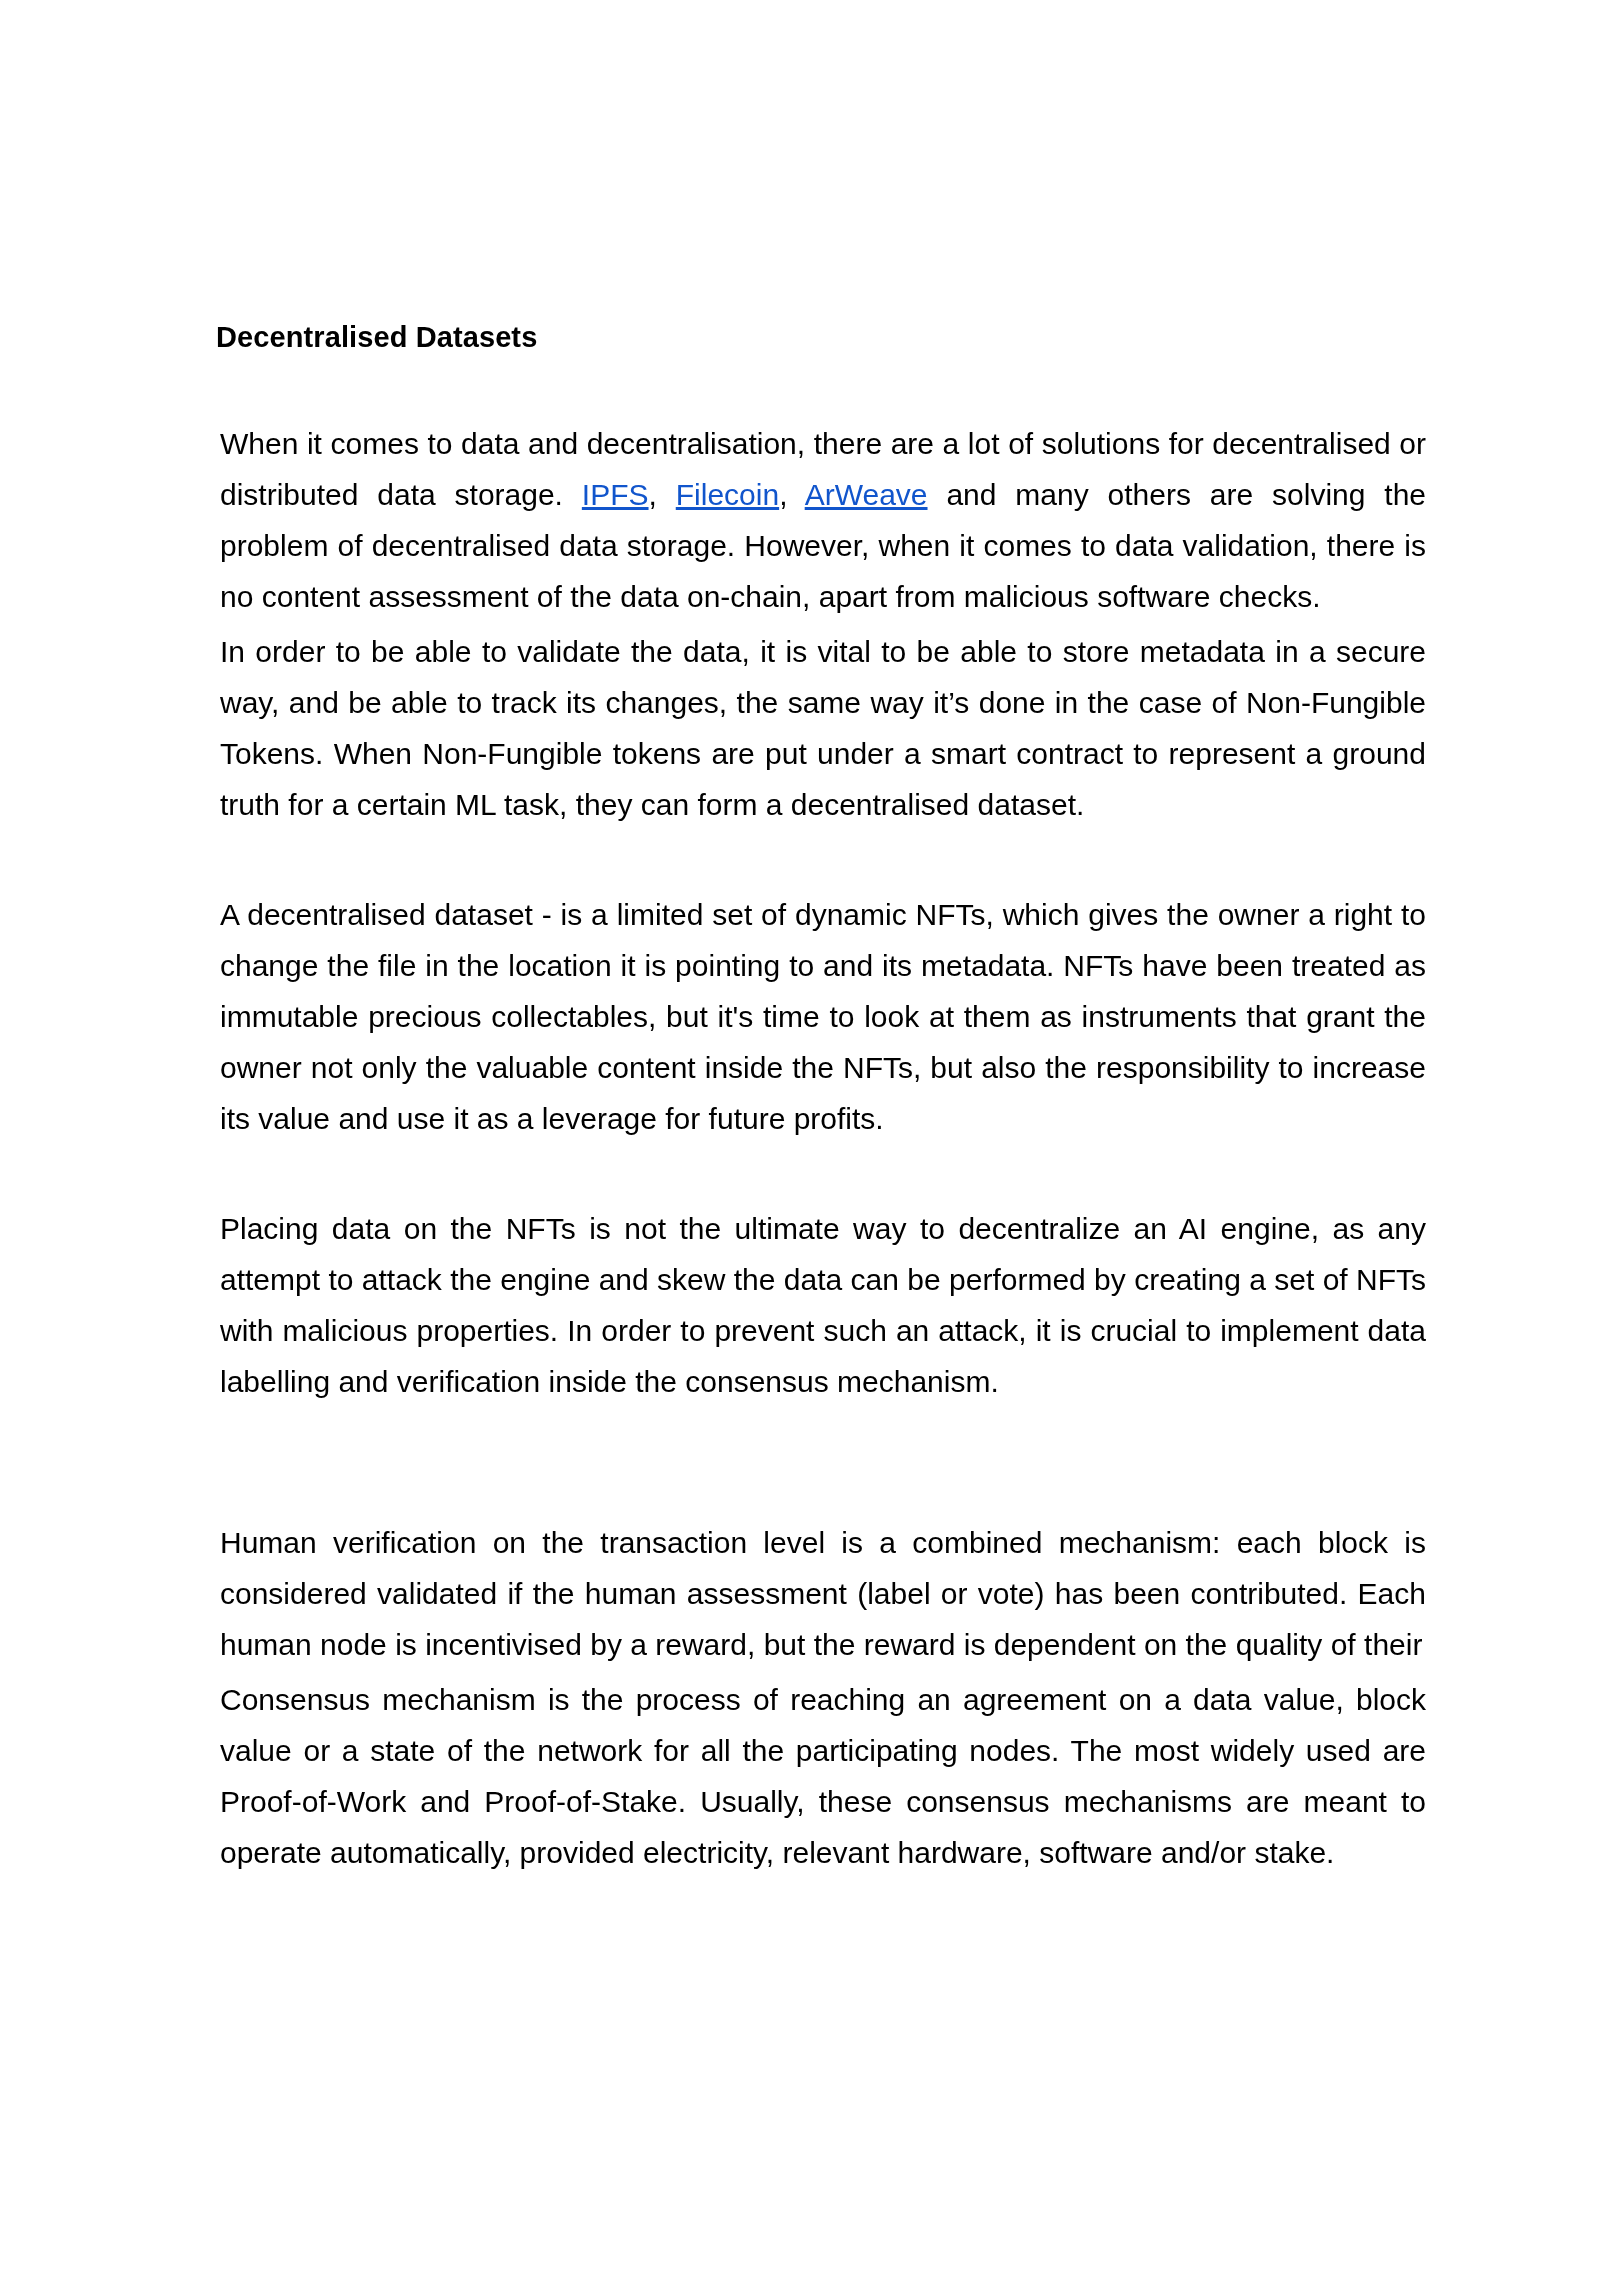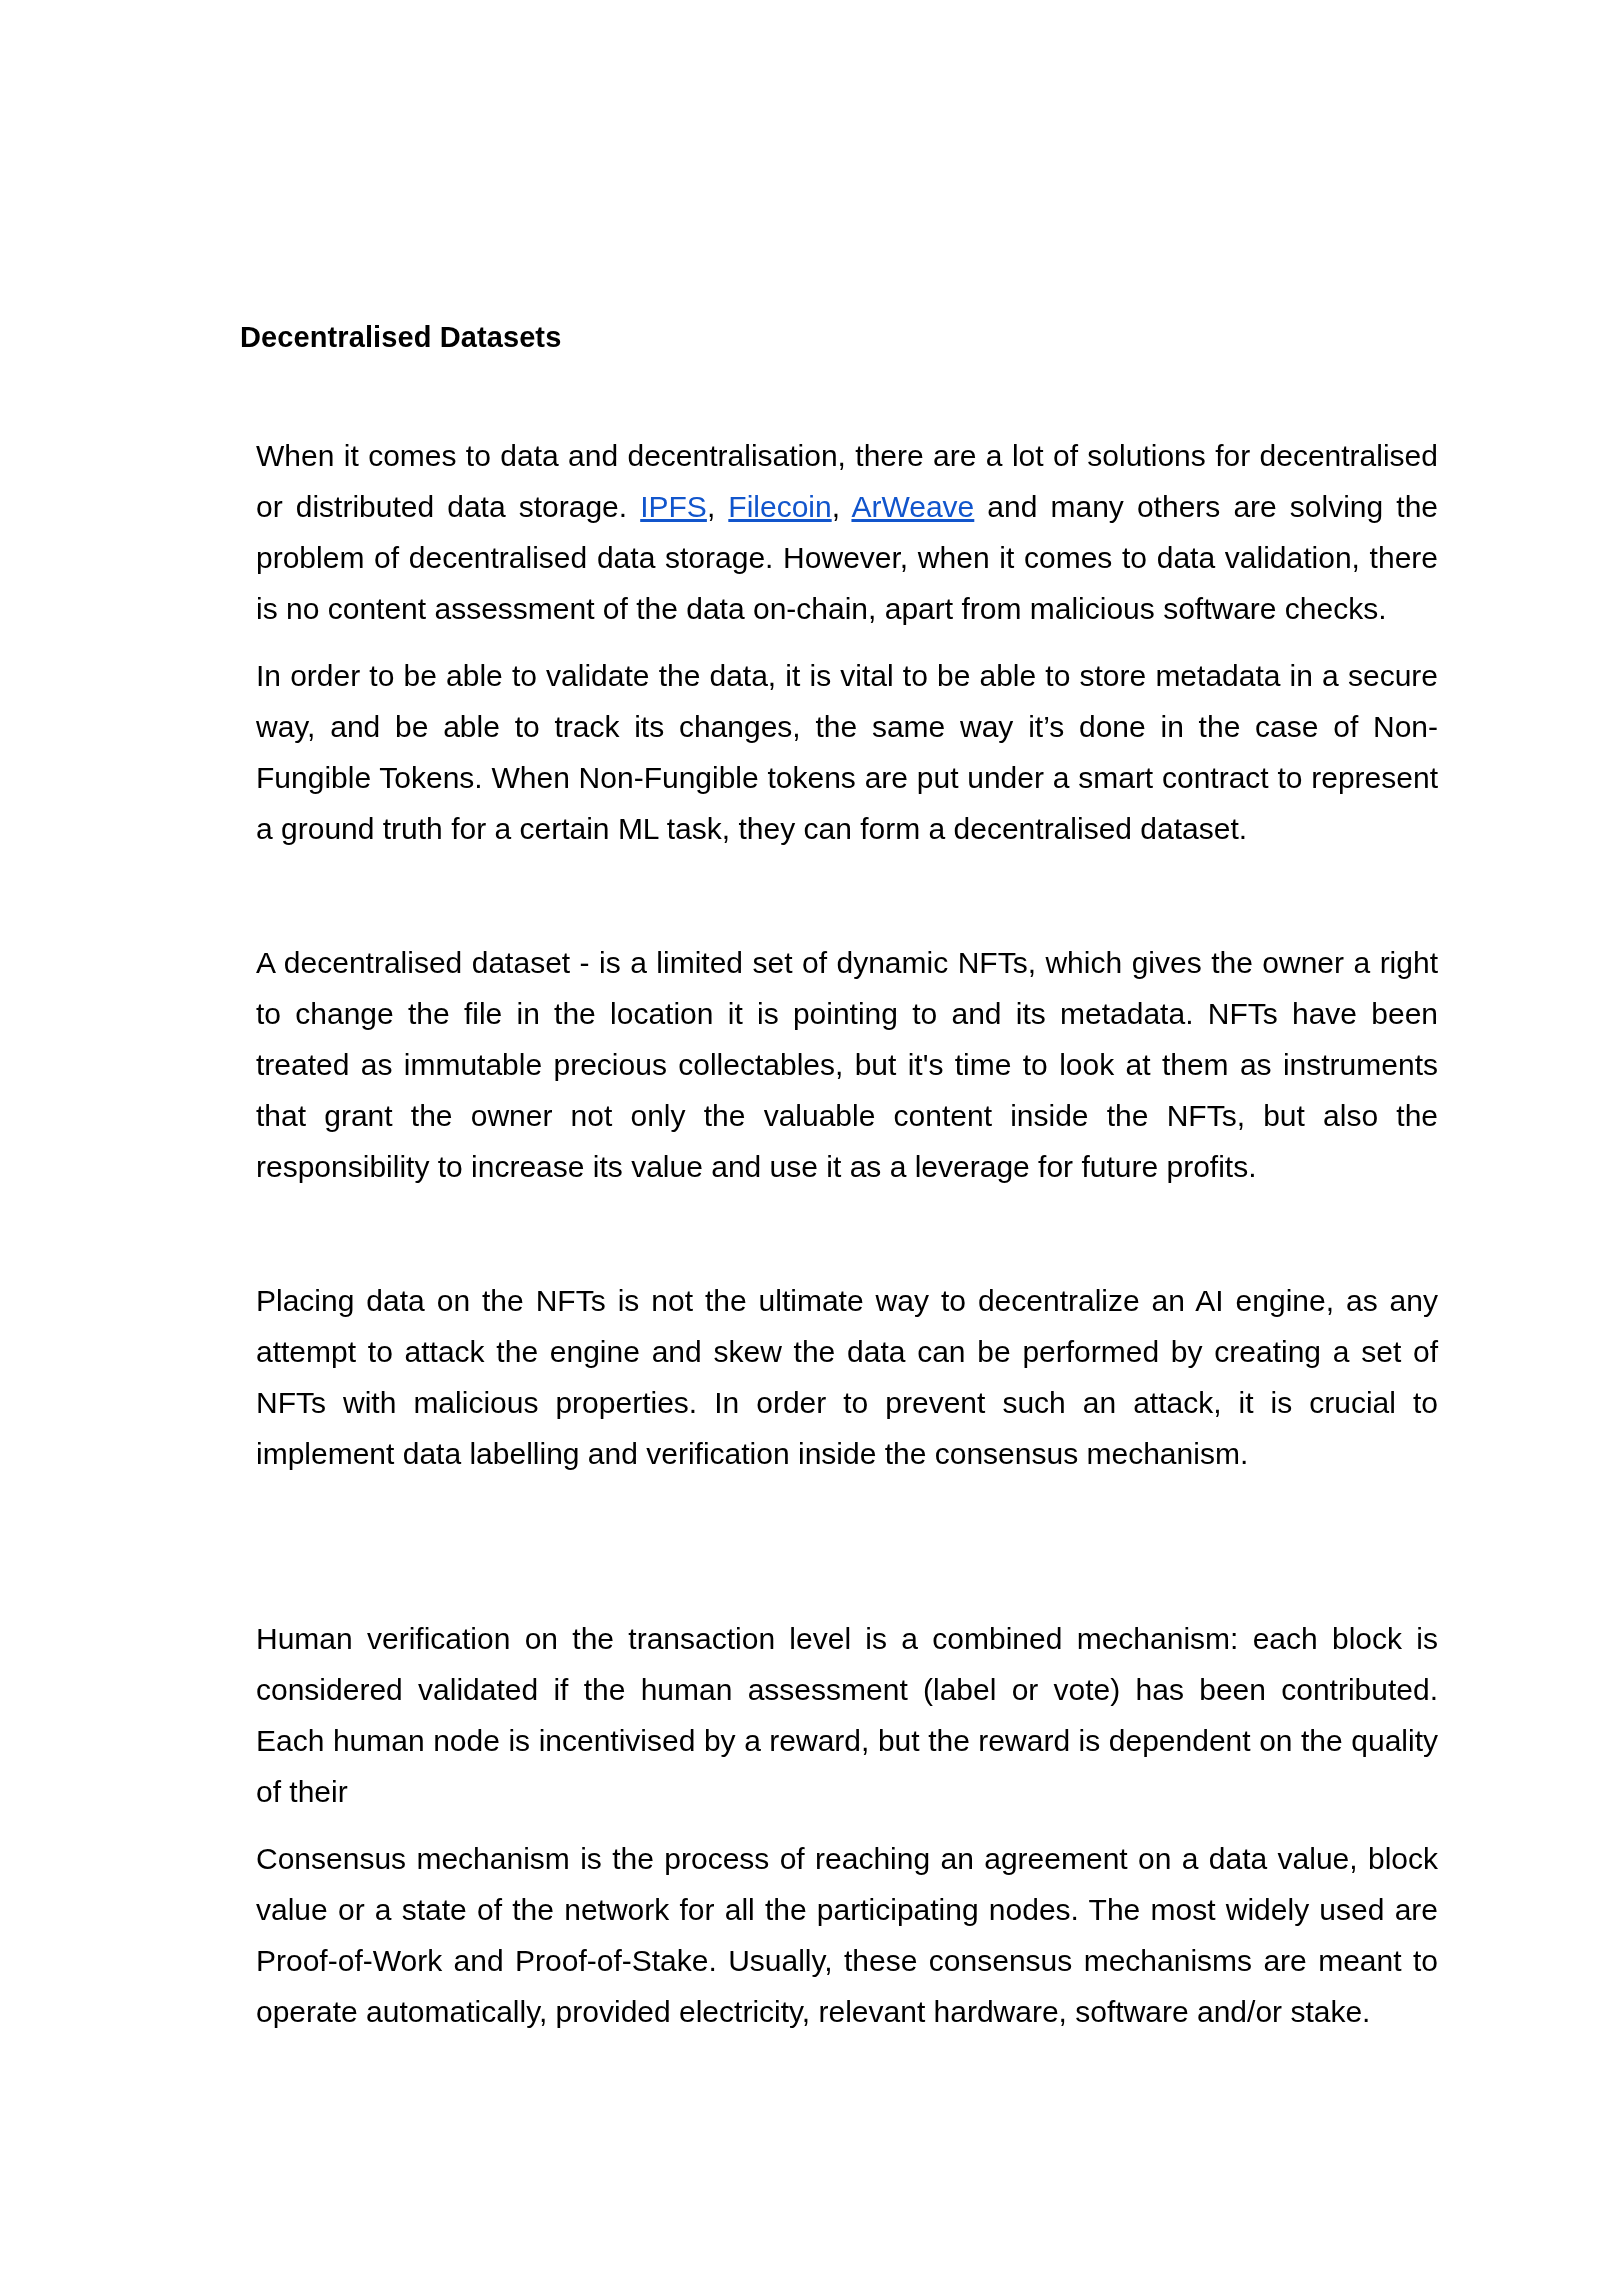--- a/index.html
+++ b/index.html
@@ -16,39 +16,39 @@
     position: relative;
     width: 1623px;
     height: 2293px;
     background: #ffffff;
     margin: 0 auto;
     overflow: hidden;
     box-sizing: border-box;
   }
   .content {
     position: absolute;
-    left: 240px;
+    left: 216px;
     top: 312px;
     width: 1214px;
   }
   h2.doc-heading {
     font-family: "Liberation Sans", sans-serif;
     font-size: 29px;
     font-weight: bold;
     line-height: 51px;
     margin: 0;
     padding: 0;
     letter-spacing: 0.1px;
     color: #000000;
   }
   p.doc-para {
     font-family: "Liberation Sans", sans-serif;
     font-size: 30px;
     line-height: 51px;
-    margin: 16px;
+    margin: 4px;
     padding: 0;
     text-align: justify;
     color: #000000;
     -webkit-hyphens: none;
     hyphens: none;
   }
   
   .gap-after-heading { height: 51px; }
   .gap-para { height: 51px; }
   .gap-before-heading { height: 51px; }

